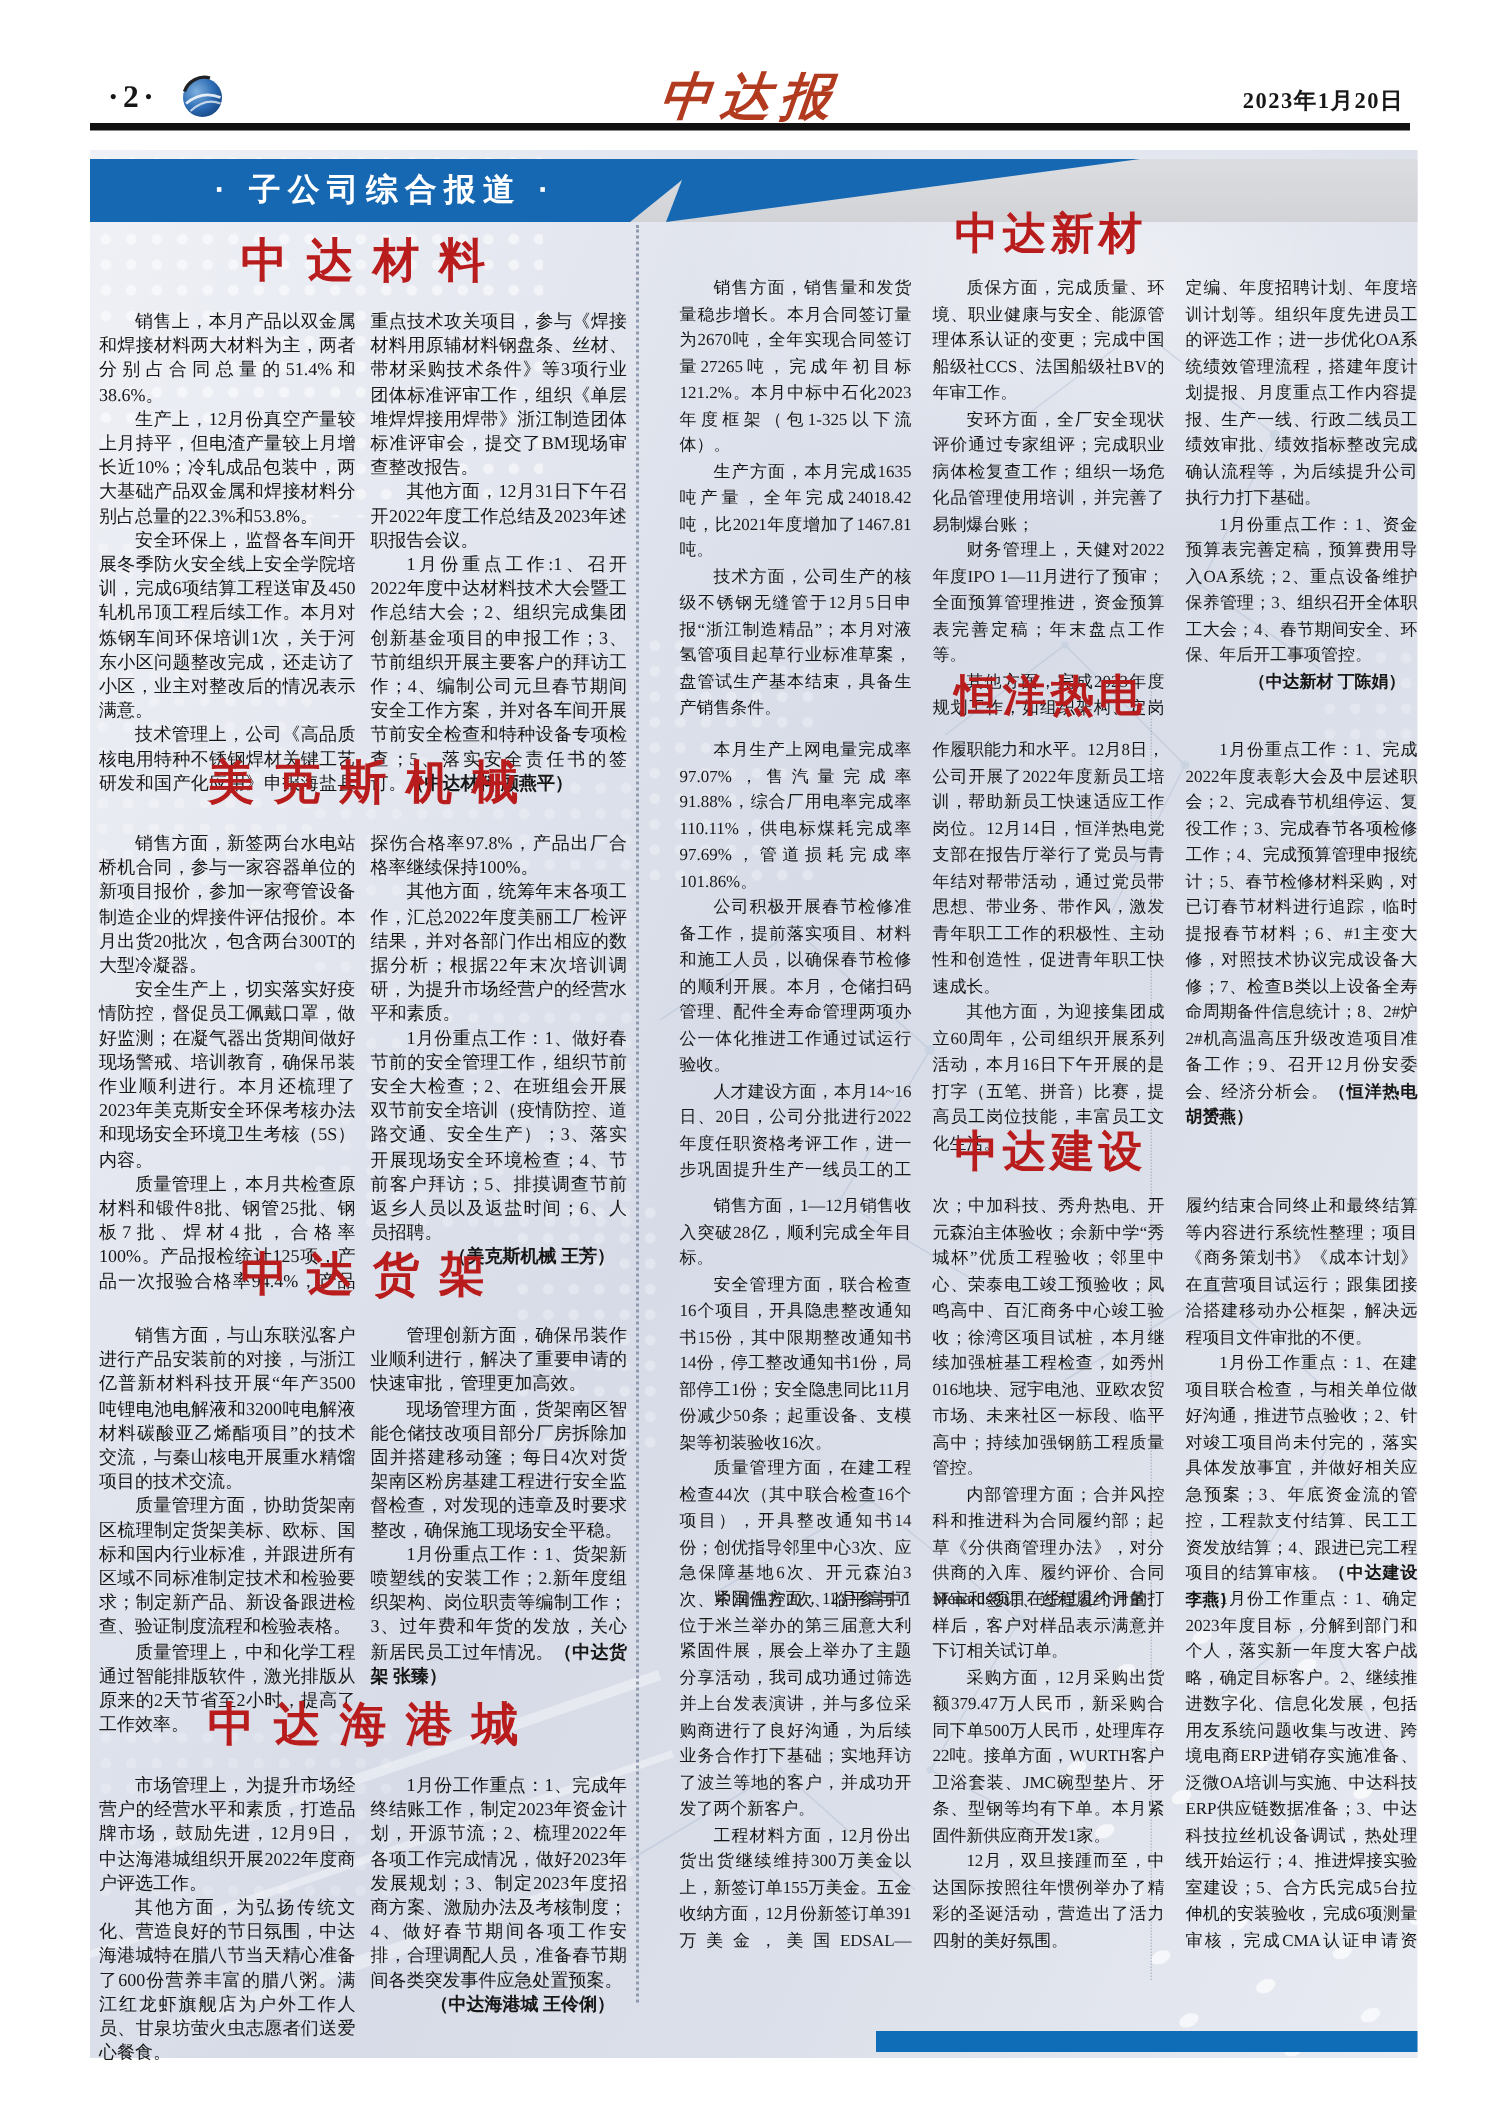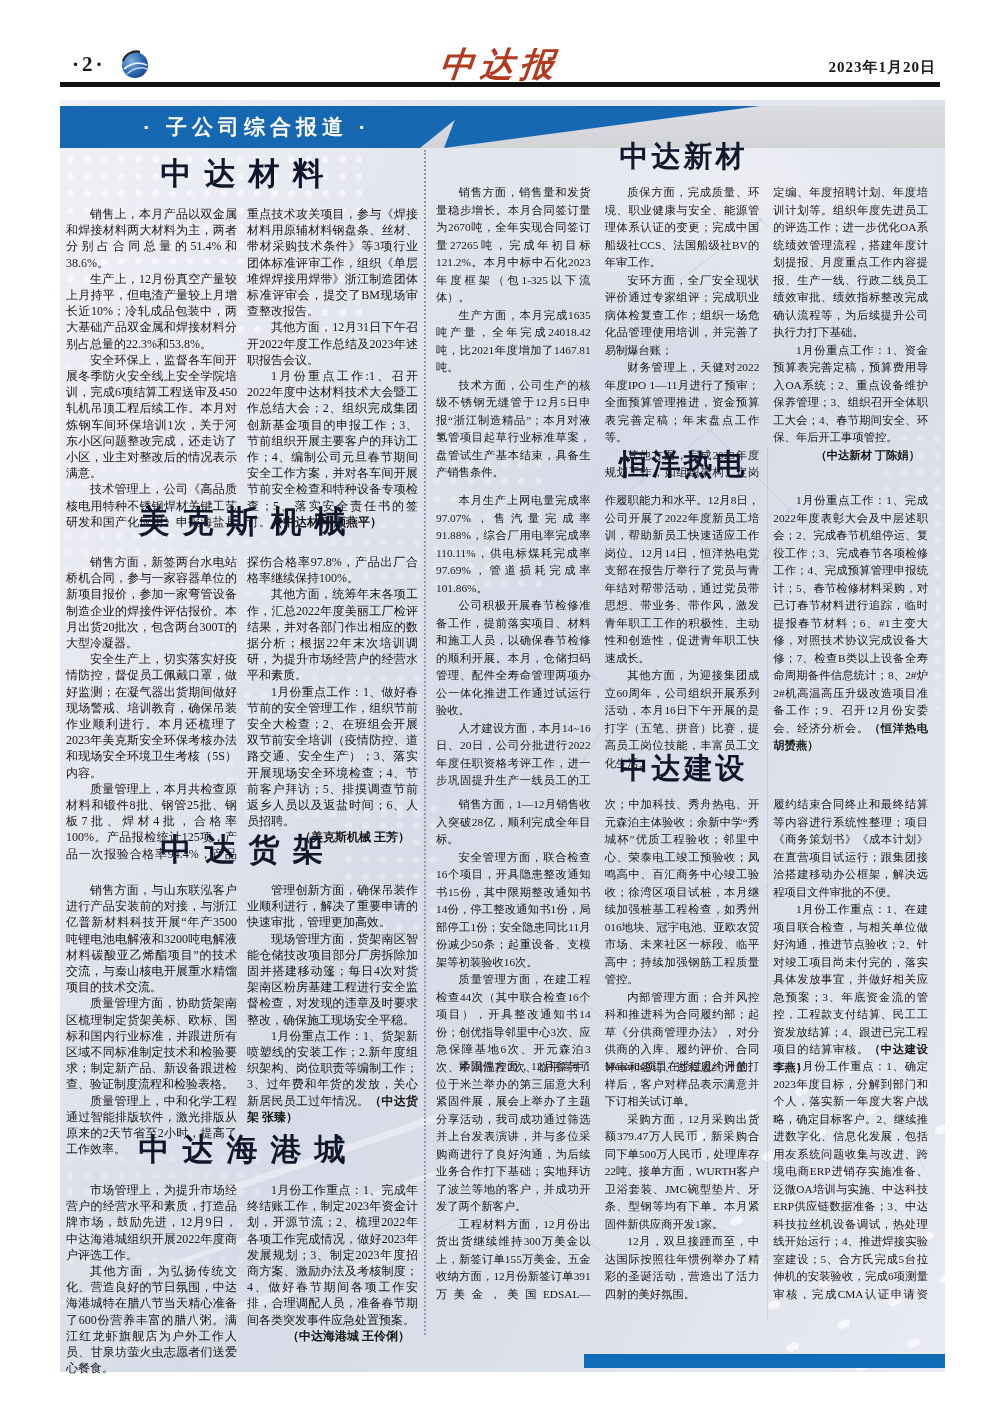--- a/index.html
+++ b/index.html
@@ -41,31 +41,31 @@
 
   
   .vrule-main{position:absolute;left:364px;top:50px;height:1185px;width:0;
     border-left:2px dotted #8f99ad;}
   .vrule-soft{position:absolute;left:707px;top:348px;height:872px;width:0;
     border-left:1px dotted #97a1b4;opacity:.6;}
   .footer-bar{position:absolute;left:524px;top:1254px;width:361px;height:14px;background:#0e6db6;}
 
   
   .art{position:absolute;}
-  .art h2{margin:0;text-align:center;font-weight:900;color:#0f172a;}
+  .art h2{margin:0;text-align:center;font-weight:900;color:#b91c1c;}
   .art .abody{text-align:justify;}
   .art p{margin:0;text-indent:2em;}
   .art p.byline-line{text-align:right;text-indent:0;padding-right:8px;}
   .art b{font-weight:bold;}
 
   .left-art{left:66px;width:352px;}
   .left-art h2{font-size:31px;line-height:44px;letter-spacing:13px;padding-left:13px;margin-bottom:10px;}
   .left-art .abody{column-count:2;column-gap:10px;font-size:12px;line-height:16.2px;}
 
-  .right-art{left:436px;width:492px;}
+  .right-art{left:453px;width:492px;}
   .right-art h2{font-size:29px;line-height:40px;letter-spacing:3px;padding-left:3px;margin-bottom:8px;}
   .right-art .abody{column-count:3;column-gap:14px;font-size:11.3px;line-height:17.5px;}
 
   #art-cailiao{top:152px;}
   #art-meikesi{top:500px;}
   #art-huojia{top:828px;}
   #art-haigangcheng{top:1128px;}
   #art-xincai{top:136px;}
   #art-hengyang{top:444px;}
   #art-jianshe{top:748px;}

